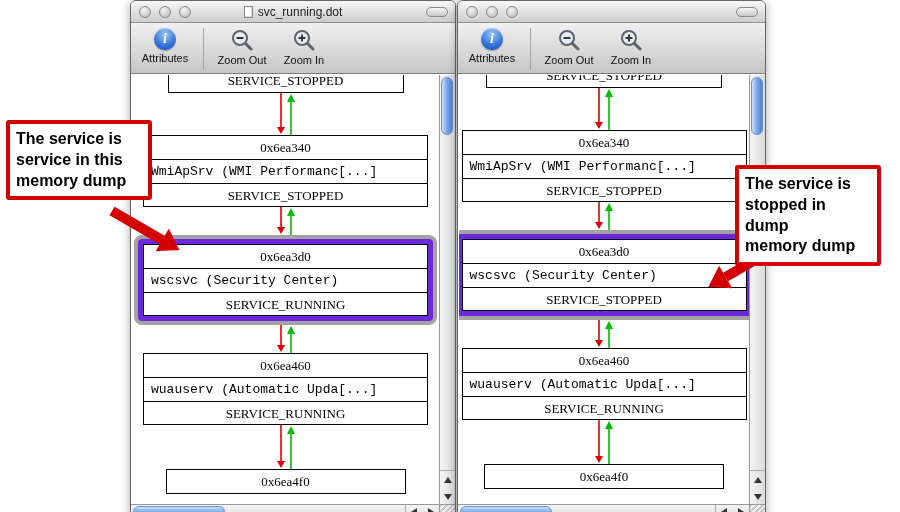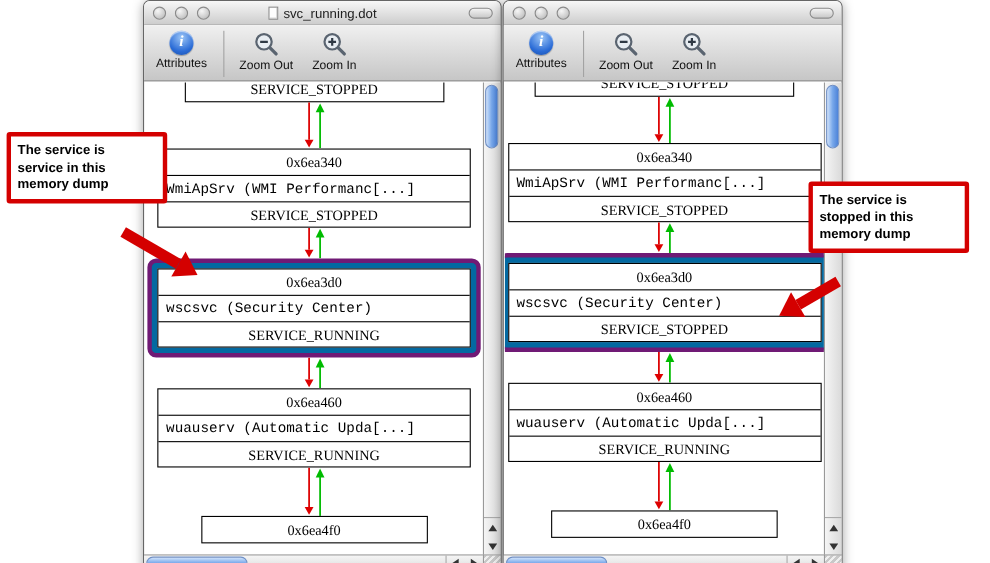--- a/index.html
+++ b/index.html
@@ -51,24 +51,24 @@
 
   .gnode { width:285px; border:1px solid #000; background:#fff;
     font:13px "Liberation Serif","DejaVu Serif",serif; color:#000; }
   .n-addr  { height:23px; line-height:23px; text-align:center; }
   .n-name  { height:24px; line-height:24px; padding-left:7px; border-top:1px solid #000;font-family:Liberation Mono, monospace; }
   .n-state { height:23px; line-height:23px; text-align:center; border-top:1px solid #000; }
 
   .partial-top { width:236px; height:30px; border:1px solid #000; background:#fff;
     display:flex; align-items:flex-end; justify-content:center; padding-bottom:3px;
     font:13px "Liberation Serif","DejaVu Serif",serif; }
-  .partial-bottom { width:206px; border:1px solid #000; background:#fff;
+  .partial-bottom { width:240px; border:1px solid #000; background:#fff;
     font:13px "Liberation Serif","DejaVu Serif",serif; }
 
-  .hl-ring { border:4px solid #701a75; border-radius:8px; padding:5px; background:#0369a1; }
+  .hl-ring { border:4px solid #a3a3a3; border-radius:8px; padding:5px; background:#6d28d9; }
 
   .connector { display:block; }
 
   
   .vscroll { position:absolute; top:74px; right:0; bottom:15px; width:16px;
     border-left:1px solid #999; background:linear-gradient(to right,#f5f5f5,#dadada); }
   .vthumb { position:absolute; left:1px; top:2px; width:12px; height:58px;
     border-radius:7px; border:1px solid #6f8fc5;
     background:linear-gradient(to right,#cfe2fb,#77a7ea 50%,#4c82d8); }
   .vbtns { position:absolute; left:0; right:0; bottom:0; height:34px; border-top:1px solid #aaa; }
@@ -85,21 +85,21 @@
   .tri-down  { width:0; height:0; border-left:4px solid transparent; border-right:4px solid transparent; border-top:6px solid #333; }
   .tri-left  { width:0; height:0; border-top:4px solid transparent; border-bottom:4px solid transparent; border-right:6px solid #333; }
   .tri-right { width:0; height:0; border-top:4px solid transparent; border-bottom:4px solid transparent; border-left:6px solid #333; }
   .grip { position:absolute; right:0; bottom:0; width:16px; height:15px;
     border-left:1px solid #999; border-top:1px solid #999;
     background:repeating-linear-gradient(135deg,#c8c8c8 0 2px,#efefef 2px 4px); }
 
   
   .callout { position:absolute; z-index:50; width:146px; background:#fff;
     border:4px solid #d40000; border-radius:3px; padding:5px 6px;
-    font-size:12px; font-weight:bold; color:#000; line-height:1.3; }
+    font-size:16px; font-weight:bold; color:#000; line-height:1.3; }
   .co-l { left:6px; top:120px; }
   .co-r { left:735px; top:165px; }
   .callout span { display:block; }
 
   .callout-arrow { position:absolute; z-index:49; display:flex; align-items:center;
     transform-origin:left center; }
   .ca-shaft { height:10px; background:#d40000; }
   .ca-head { width:0; height:0; border-top:13px solid transparent;
     border-bottom:13px solid transparent; border-left:20px solid #d40000; }
   .ca-l { left:112px; top:198px; transform:rotate(30deg); }
@@ -363,19 +363,19 @@
   <span>service in this</span>
   <span>memory dump</span>
 </div>
 <div class="callout-arrow ca-l">
   <div class="ca-shaft"></div>
   <div class="ca-head"></div>
 </div>
 
 <div class="callout co-r">
   <span>The service is</span>
-  <span>stopped in this</span>
+  <span>stopped in dump</span>
   <span>memory dump</span>
 </div>
 <div class="callout-arrow ca-r">
   <div class="ca-shaft"></div>
   <div class="ca-head"></div>
 </div>
 
 </body></html>

